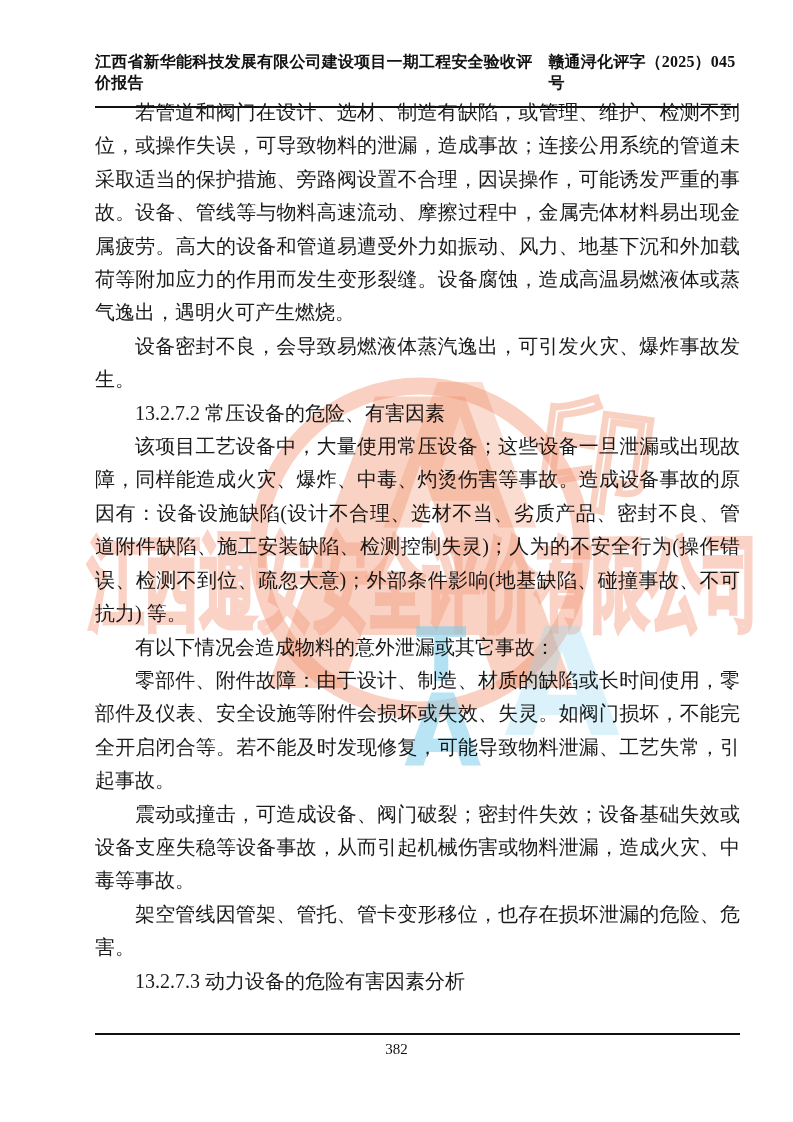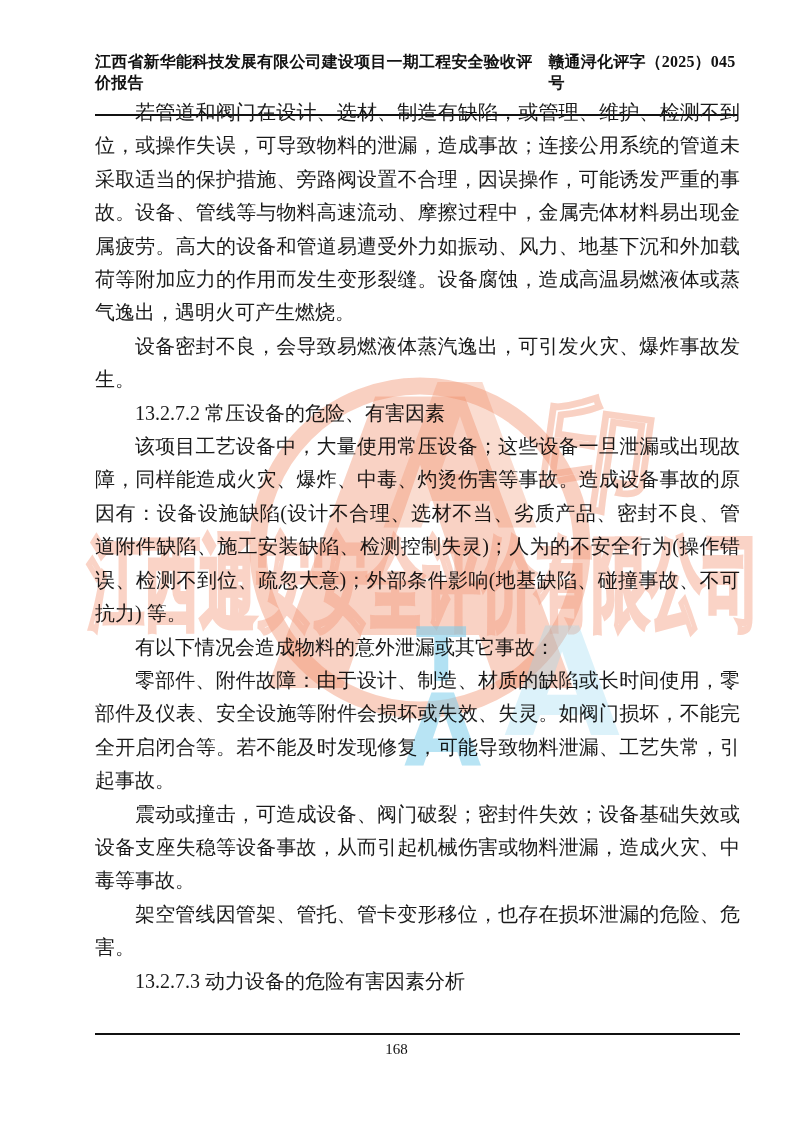--- a/index.html
+++ b/index.html
@@ -10,21 +10,21 @@
     background:#ffffff;
     overflow:hidden;
     font-family:"Liberation Serif","DejaVu Serif",serif;
     color:#1a1a1a;
   }
   
   .header{
     position:absolute;left:95px;top:52px;width:643px;
     display:flex;justify-content:space-between;align-items:flex-end;
     font-size:16px;font-weight:bold;color:#111;
-    padding-bottom:20px;border-bottom:2.5px solid #111;
+    padding-bottom:12px;border-bottom:2.5px solid #111;
     letter-spacing:.2px;
   }
   
   .doc-body{
     position:absolute;left:95px;top:96px;width:645px;
     font-size:20px;line-height:33.4px;
     text-align:justify;
     z-index:1;
   }
   .doc-body p{margin:0;text-indent:2em;}
@@ -88,15 +88,15 @@
       <text x="255" y="160" text-anchor="middle" font-family="DejaVu Sans, Liberation Sans, sans-serif" font-weight="bold" font-size="200" fill="rgba(239,138,100,0.30)">A</text>
     </svg>
     <div class="wm-company">江西通安安全评价有限公司</div>
     <div class="wm-seal">印</div>
     <div class="wm-blue wm-blue-t">T</div>
     <div class="wm-blue wm-blue-a">A</div>
     <div class="wm-blue wm-blue-a2">A</div>
   </div>
 
   <div class="footer-rule"></div>
-  <div class="page-number">168</div>
+  <div class="page-number">382</div>
 
 </div>
 
 </body></html>

